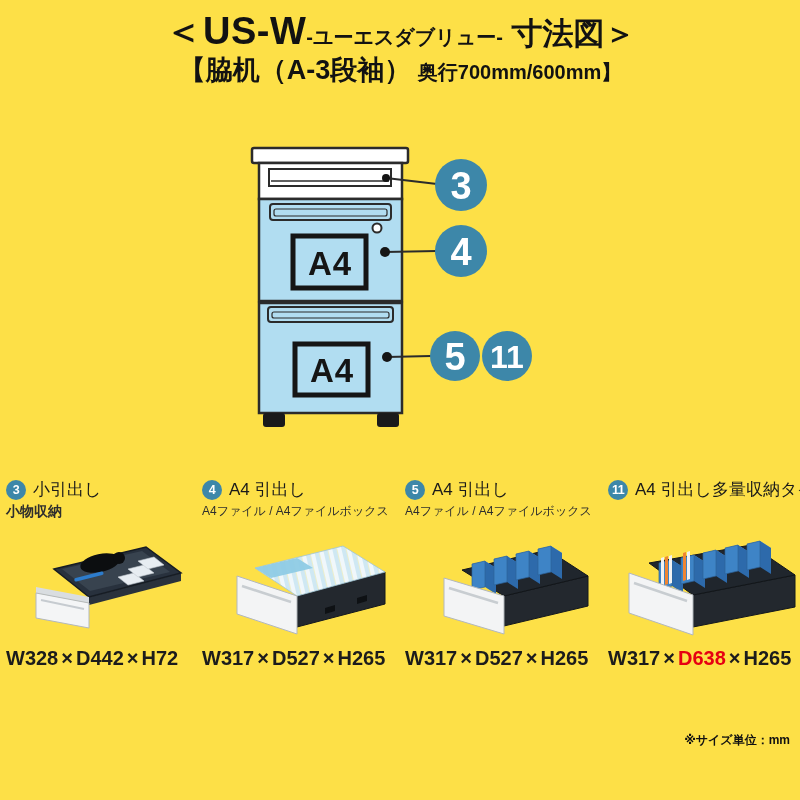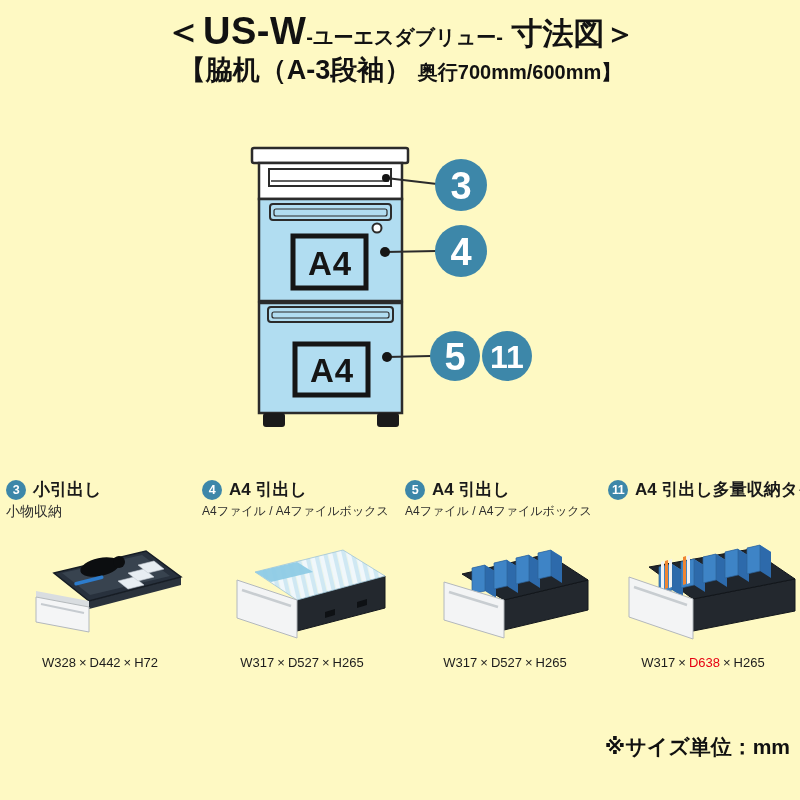--- a/index.html
+++ b/index.html
@@ -1,18 +1,18 @@
 <!DOCTYPE html>
 <html><head>
 <meta charset="utf-8">
 <style>
   * { margin:0; padding:0; box-sizing:border-box; }
   html,body { background:#fff; }
   .page {
-    position:relative; width:800px; height:800px; background:#fef9c3;
+    position:relative; width:800px; height:800px; background:#fde047;
     font-family:"Liberation Sans","DejaVu Sans",sans-serif; color:#111;
     overflow:hidden; margin:0 auto;
   }
   
   .header { position:absolute; top:10px; left:0; width:100%; text-align:center; color:#121212; }
   .title-line { line-height:1.15; white-space:nowrap; }
   .t-big   { font-size:38px; font-weight:700; letter-spacing:0.5px; }
   .t-small { font-size:20px; font-weight:700; }
   .t-mid   { font-size:31px; font-weight:700; }
   .subtitle-line { margin-top:0; line-height:1.2; white-space:nowrap; }
@@ -28,29 +28,29 @@
   .pcol-1 { left:6px;   width:188px; }
   .pcol-2 { left:202px; width:200px; }
   .pcol-3 { left:405px; width:200px; }
   .pcol-4 { left:608px; width:190px; }
   .phead { display:flex; align-items:center; gap:7px; }
   .pbadge {
     width:20px; height:20px; border-radius:50%; background:#3d87a9; color:#fff;
     font-size:12.5px; font-weight:700; display:flex; align-items:center; justify-content:center;
     flex:0 0 auto; letter-spacing:-0.5px;
   }
-  .ptitle { font-size:17px; font-weight:700; color:#1a1a1a; white-space:nowrap; }
+  .ptitle { font-size:17px; font-weight:400; color:#1a1a1a; white-space:nowrap; }
   .psub   { font-size:12px; color:#2e2e2e; margin-top:2px; min-height:15px; white-space:nowrap; }
-  .pcol-1 .psub { font-size:14px; }
+  .pcol-1 .psub { font-size:14px;font-weight:bold; }
   .pimg { display:flex; justify-content:center; align-items:center; flex:1 1 auto; }
-  .dims { margin-top:auto; text-align:center; font-size:13px; font-weight:400; color:#1c1c1c; white-space:nowrap; }
+  .dims { margin-top:auto; text-align:left; font-size:20px; font-weight:700; color:#1c1c1c; white-space:nowrap; }
   .dims .x { margin:0 3px; }
   .dims .red { color:#e60012; }
   
-  .footer { position:absolute; right:10px; top:731px; text-align:right; font-size:21px; font-weight:700; color:#111; line-height:1.5; }
+  .footer { position:absolute; right:10px; top:731px; text-align:right; font-size:12px; font-weight:700; color:#111; line-height:1.5; }
 </style>
 </head>
 <body>
 
 <div class="page">
 
   <div class="header">
     <div class="title-line">
       <span class="t-big">＜US-W</span><span class="t-small">-ユーエスダブリュー-</span><span class="t-mid"> 寸法図＞</span>
     </div>

